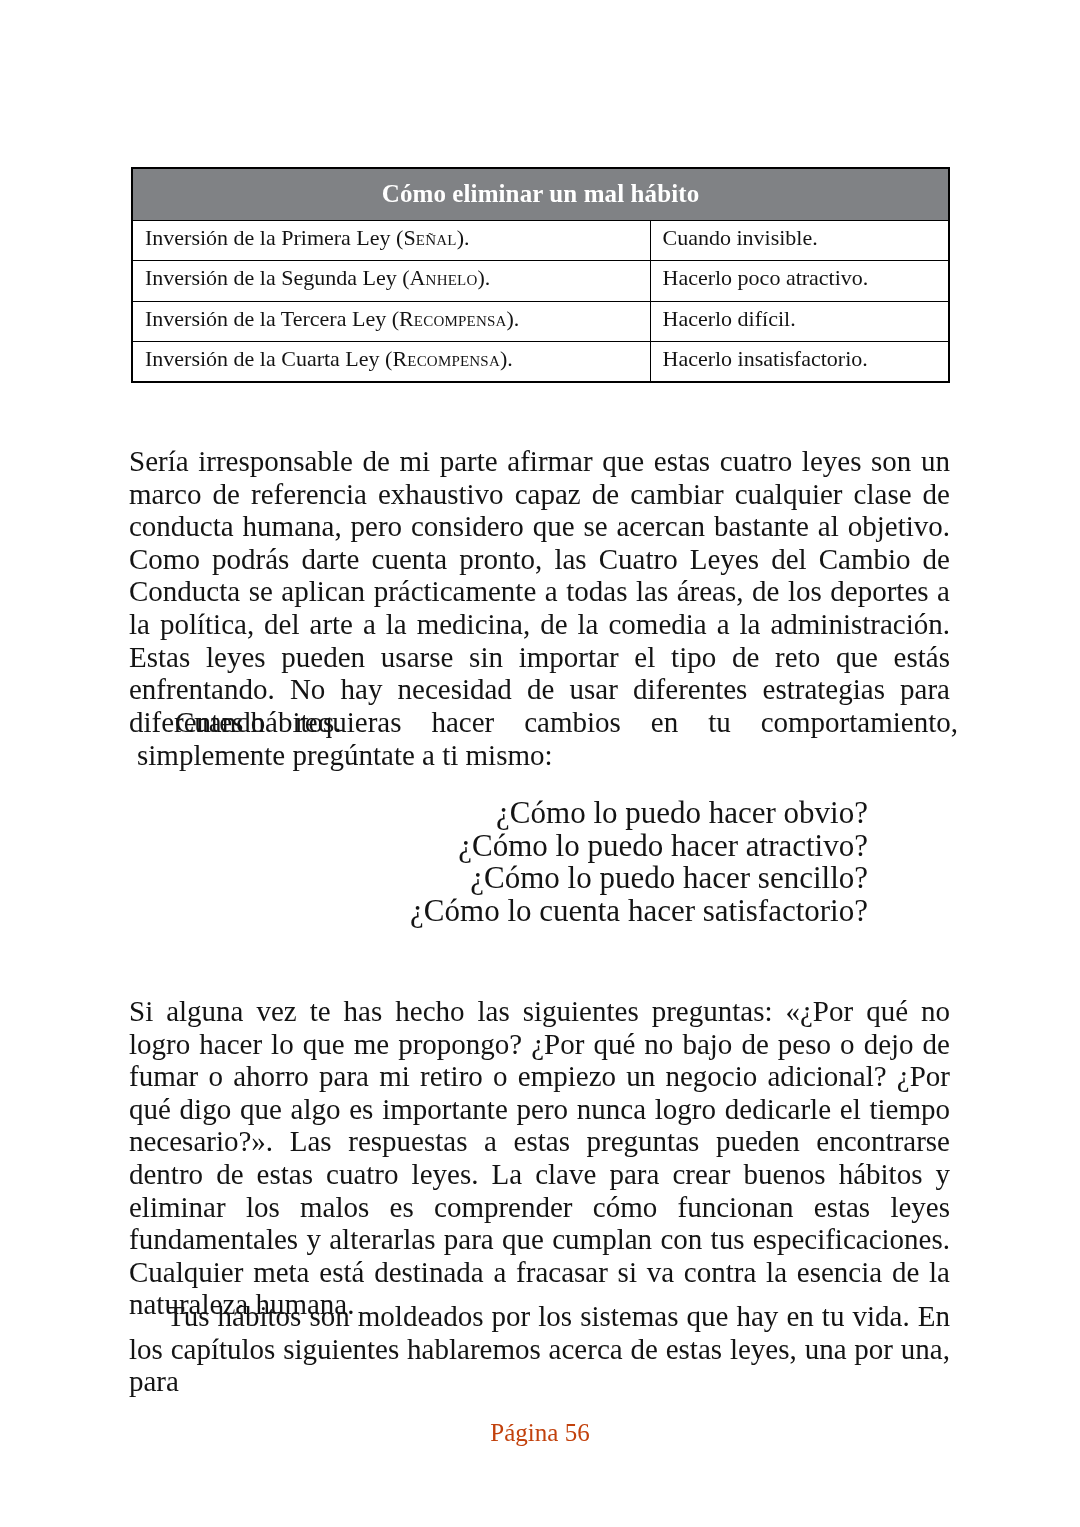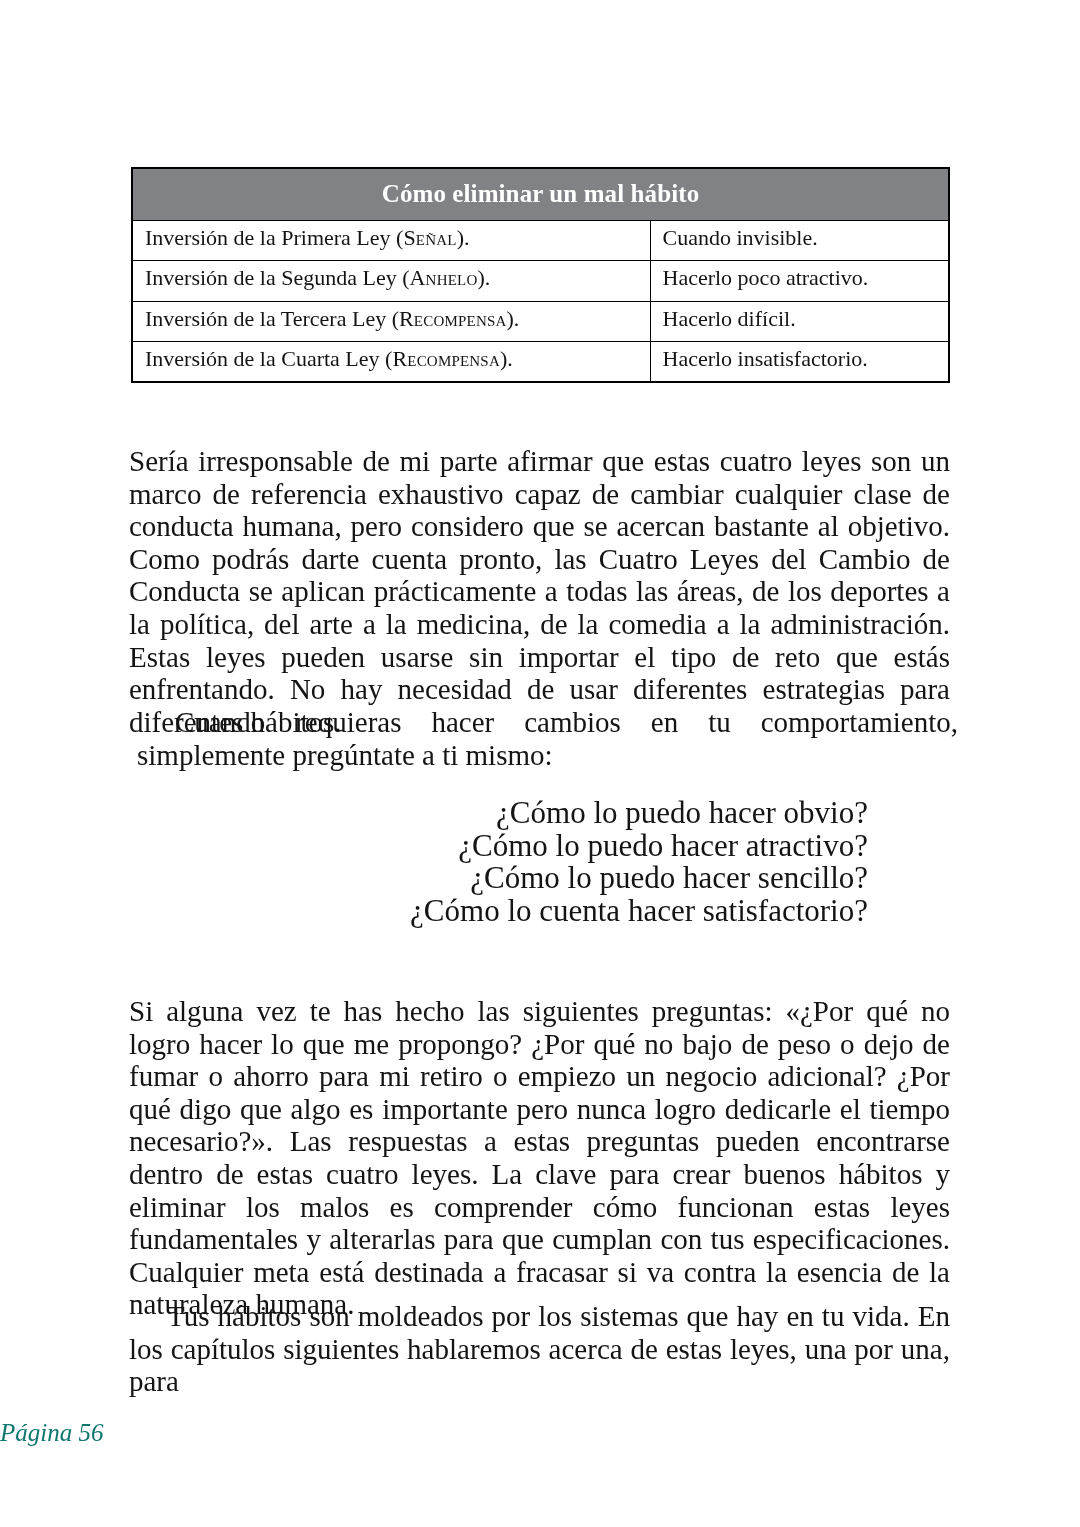--- a/index.html
+++ b/index.html
@@ -107,24 +107,24 @@
     text-align: right;
     white-space: nowrap;
   }
 
   
   .page-footer {
     position: absolute;
     left: 0;
     top: 1418px;
     width: 1080px;
+    text-align: center;
     font-size: 25px;
     line-height: 30px;
-    color: #0f766e;
-    font-style: italic;
+    color: #c2410c;
   }
 </style>
 </head>
 <body>
 
 <div class="page">
 
   <table class="habit-table">
     <colgroup>
       <col class="col-law">

